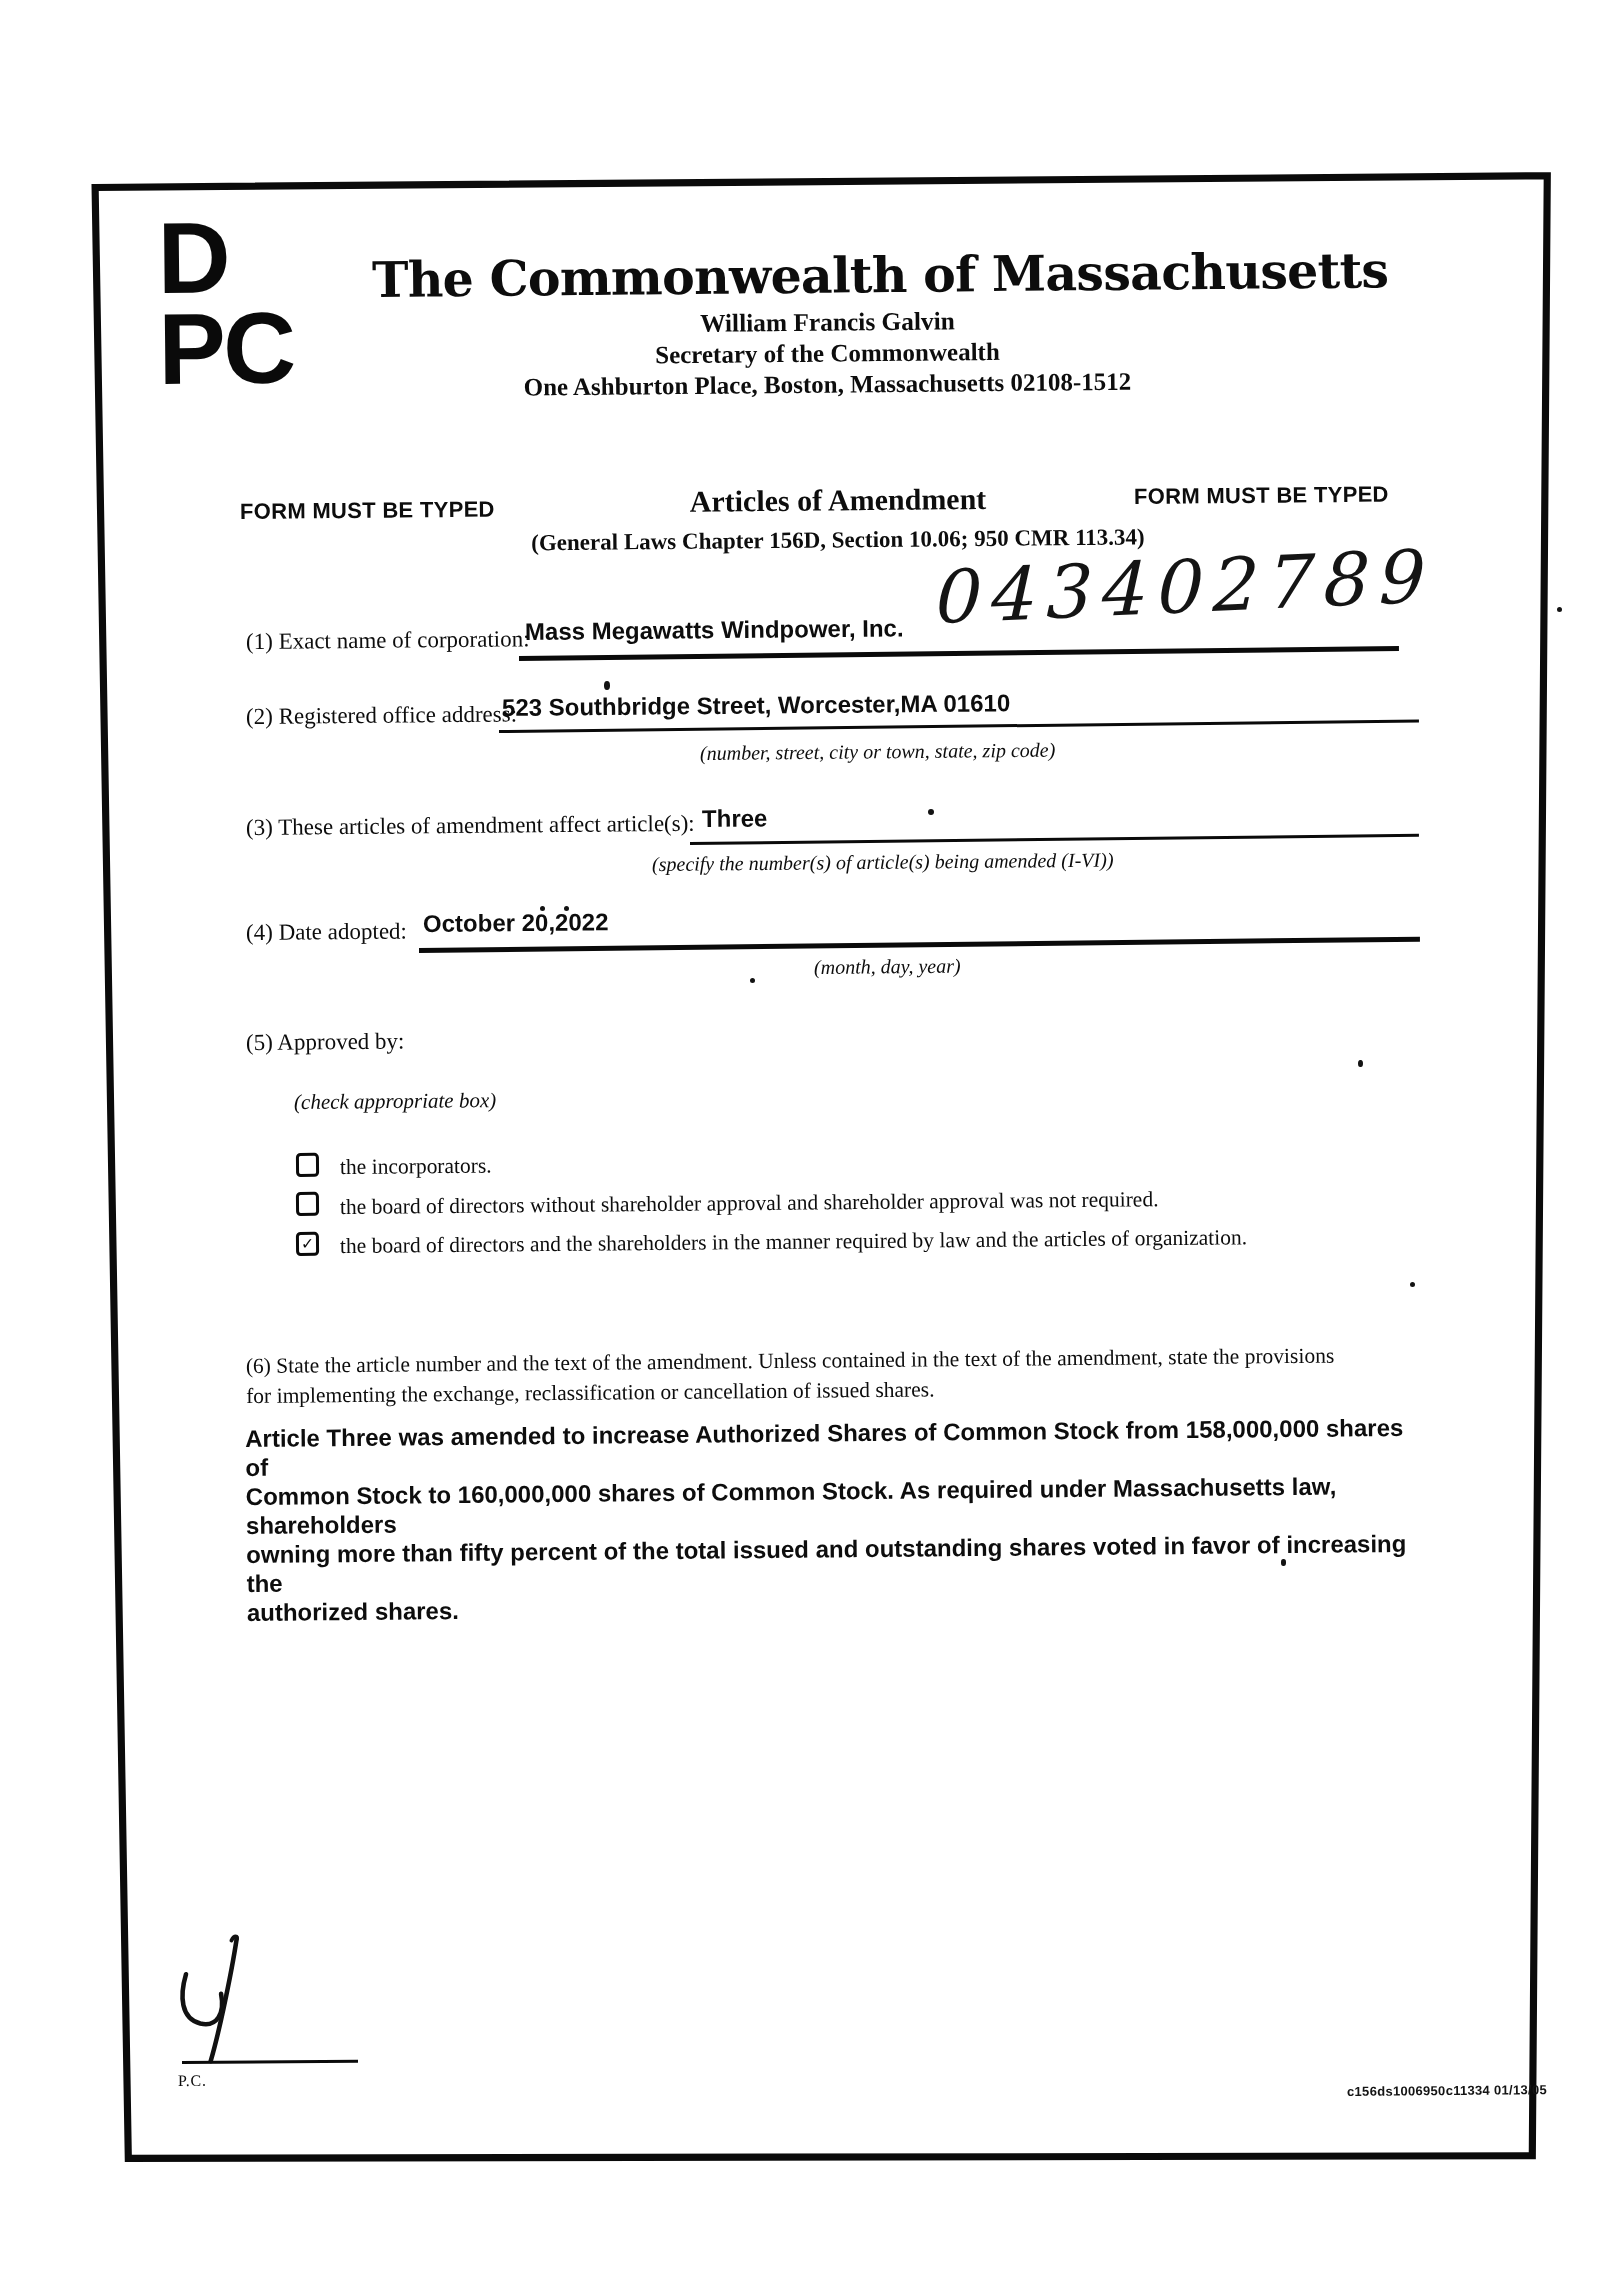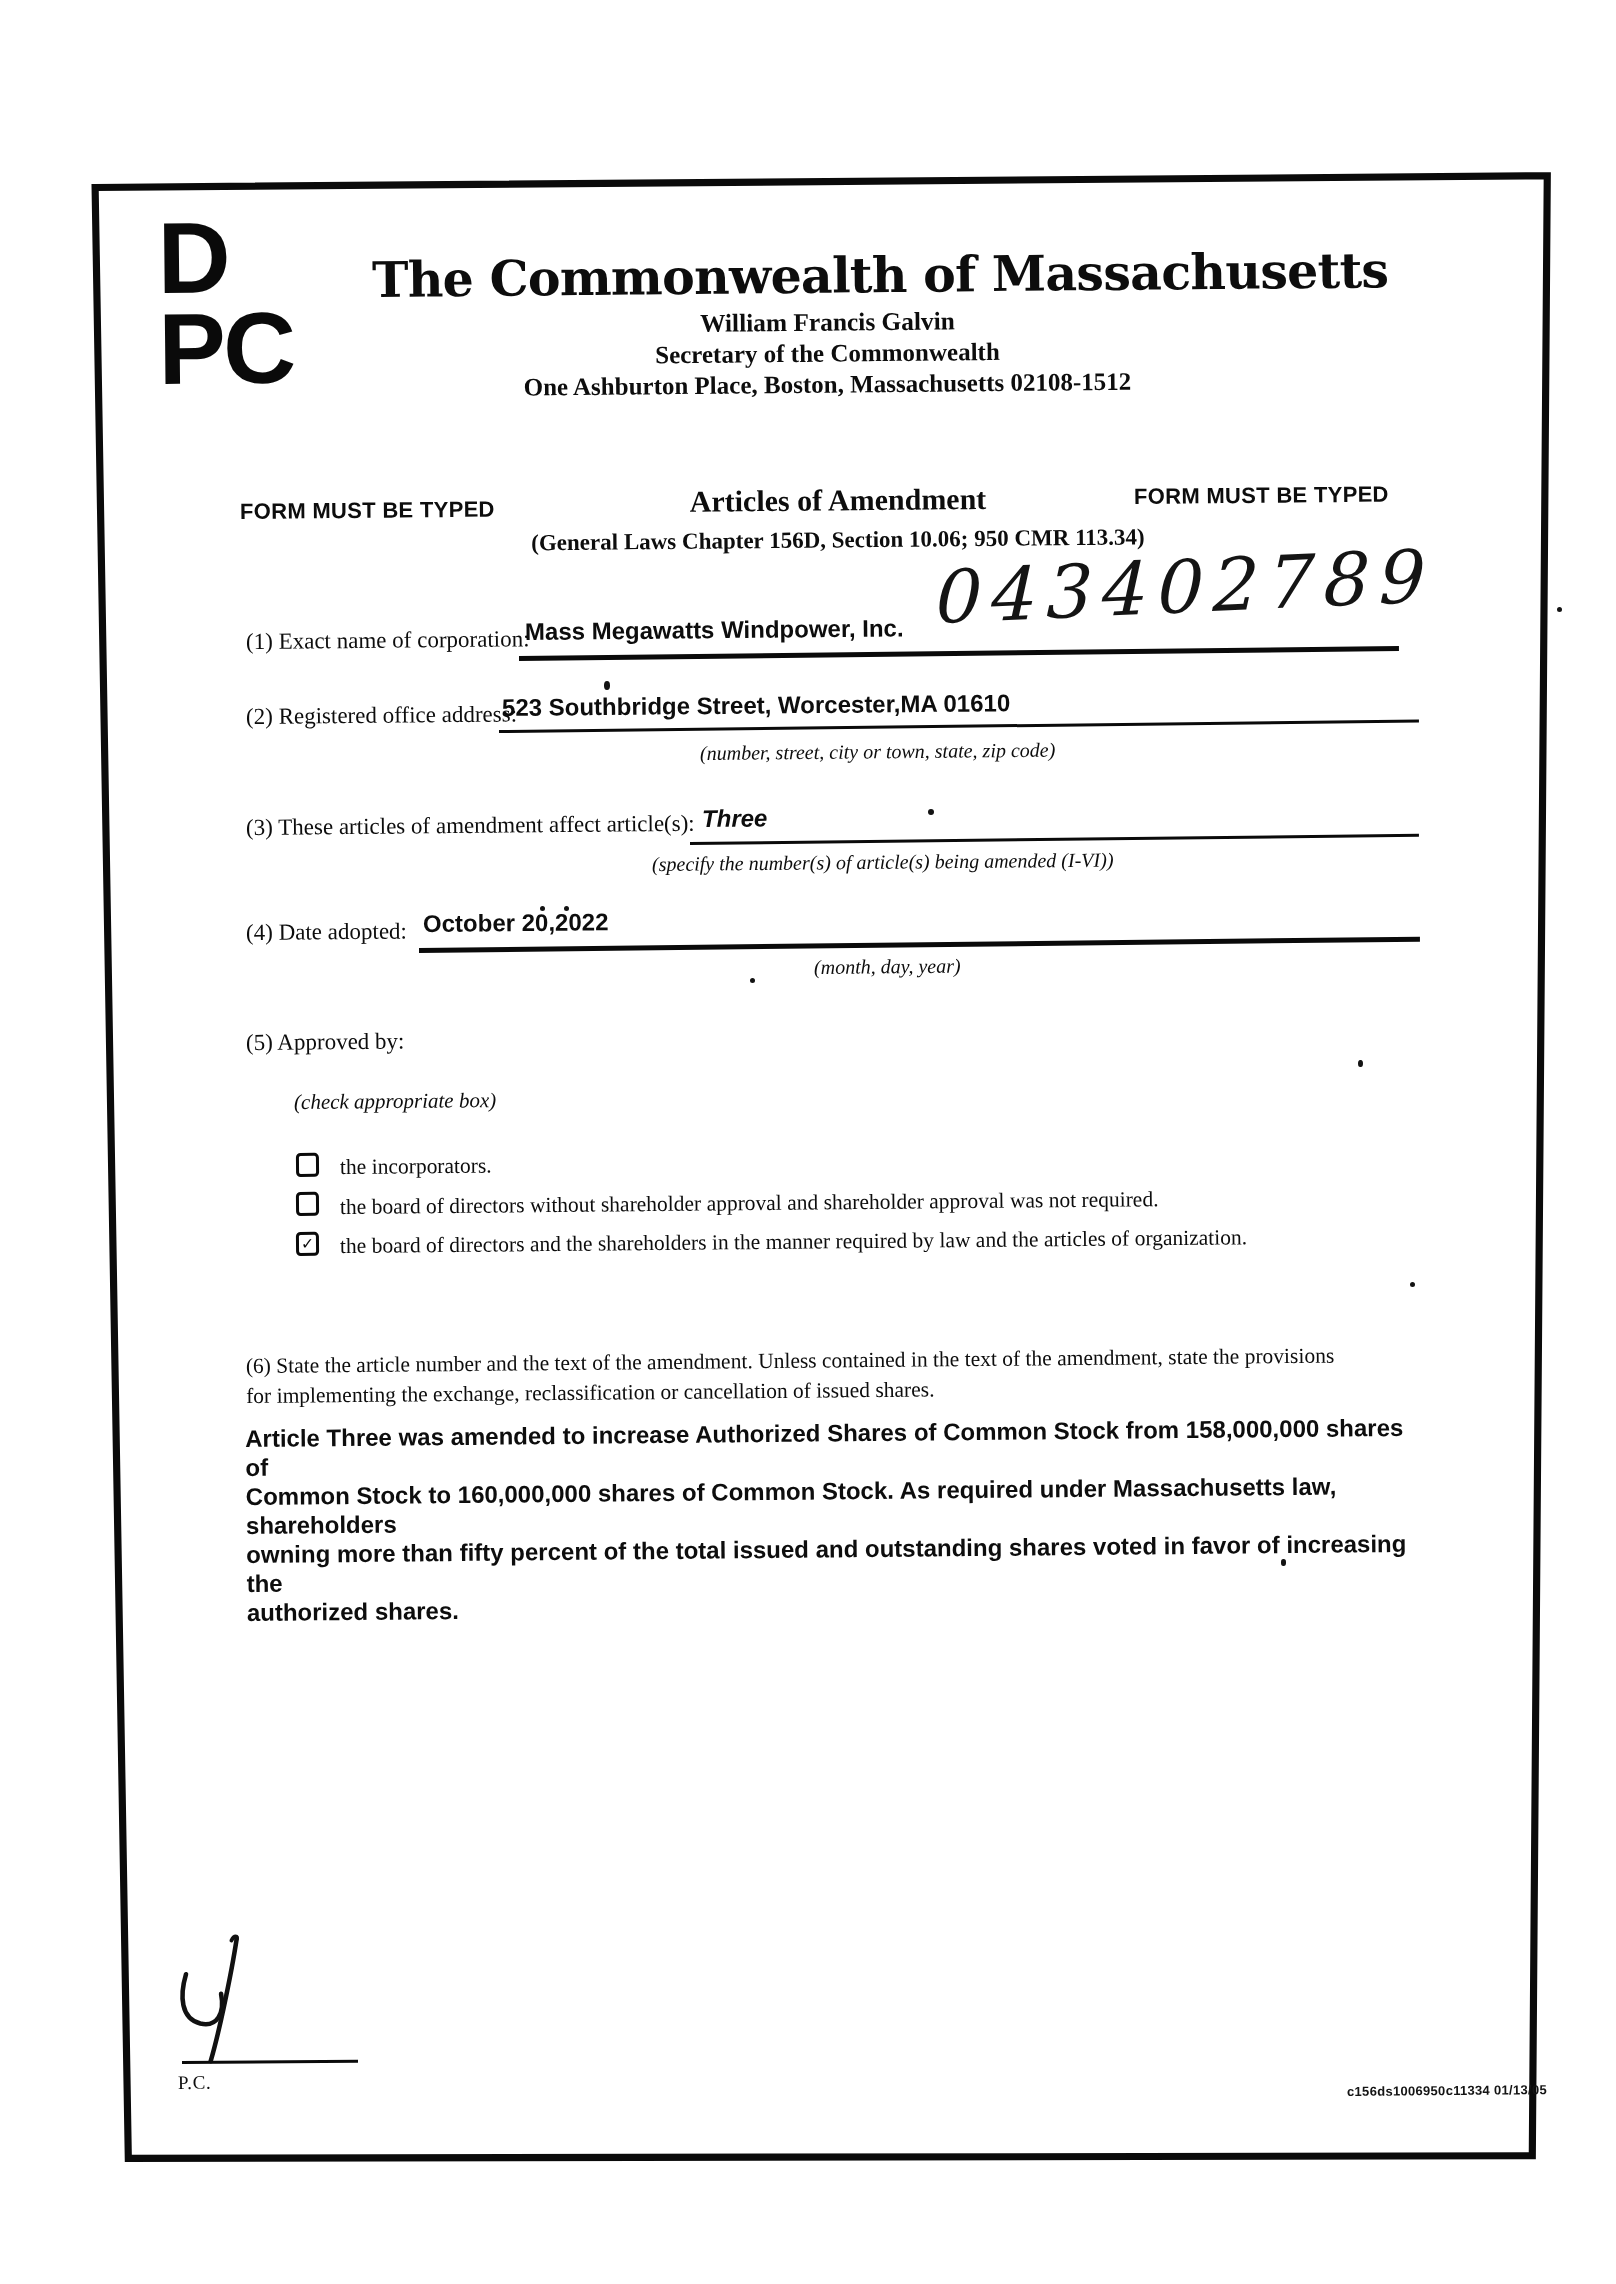--- a/index.html
+++ b/index.html
@@ -74,21 +74,21 @@
   .cb-label{font-size:21.5px;white-space:nowrap;}
 
   .para-serif{
     font-size:21.5px;line-height:30px;white-space:pre-line;
   }
   .para-sans{
     font-family:"Liberation Sans",sans-serif;
     font-weight:bold;font-size:24px;line-height:29px;white-space:pre-line;
   }
 
-  .sig-label{font-size:19px;letter-spacing:0.7px;text-align:right;}
+  .sig-label{font-size:16px;letter-spacing:0.7px;text-align:right;}
   .doc-code{
     font-family:"Liberation Sans",sans-serif;
     font-weight:bold;font-size:13px;letter-spacing:0.3px;color:#141414;white-space:nowrap;
   }
   .speck{
     position:absolute;background:#131313;border-radius:50%;
   }
 </style>
 </head>
 <body>
@@ -119,21 +119,21 @@
   <div class="abs flabel sk" style="left:246px;top:629px;">(1) Exact name of corporation:</div>
   <div class="abs fvalue sk" style="left:525px;top:618px;">Mass Megawatts Windpower, Inc.</div>
   <div class="fline thick" style="left:519px;top:656px;width:880px;"></div>
 
   <div class="abs flabel sk" style="left:246px;top:704px;">(2) Registered office address:</div>
   <div class="abs fvalue sk" style="left:502px;top:694px;">523 Southbridge Street, Worcester,MA 01610</div>
   <div class="fline" style="left:499px;top:730px;width:920px;"></div>
   <div class="abs fhint sk" style="left:700px;top:742px;">(number, street, city or town, state, zip code)</div>
 
   <div class="abs flabel sk" style="left:246px;top:815px;">(3) These articles of amendment affect article(s):</div>
-  <div class="abs fvalue sk" style="left:702px;top:805px;font-style:italic;">Three</div>
+  <div class="abs fvalue sk" style="left:702px;top:805px;">Three</div>
   <div class="fline" style="left:690px;top:842px;width:729px;"></div>
   <div class="abs fhint sk" style="left:652px;top:853px;">(specify the number(s) of article(s) being amended (I-VI))</div>
 
   <div class="abs flabel sk" style="left:246px;top:920px;">(4) Date adopted:</div>
   <div class="abs fvalue sk" style="left:423px;top:910px;">October 20,2022</div>
   <div class="fline thick" style="left:419px;top:948px;width:1001px;"></div>
   <div class="abs fhint sk" style="left:814px;top:956px;">(month, day, year)</div>
 
   <div class="abs flabel sk" style="left:246px;top:1030px;">(5) Approved by:</div>
   <div class="abs fhint sk" style="left:294px;top:1090px;font-size:21px;">(check appropriate box)</div>

